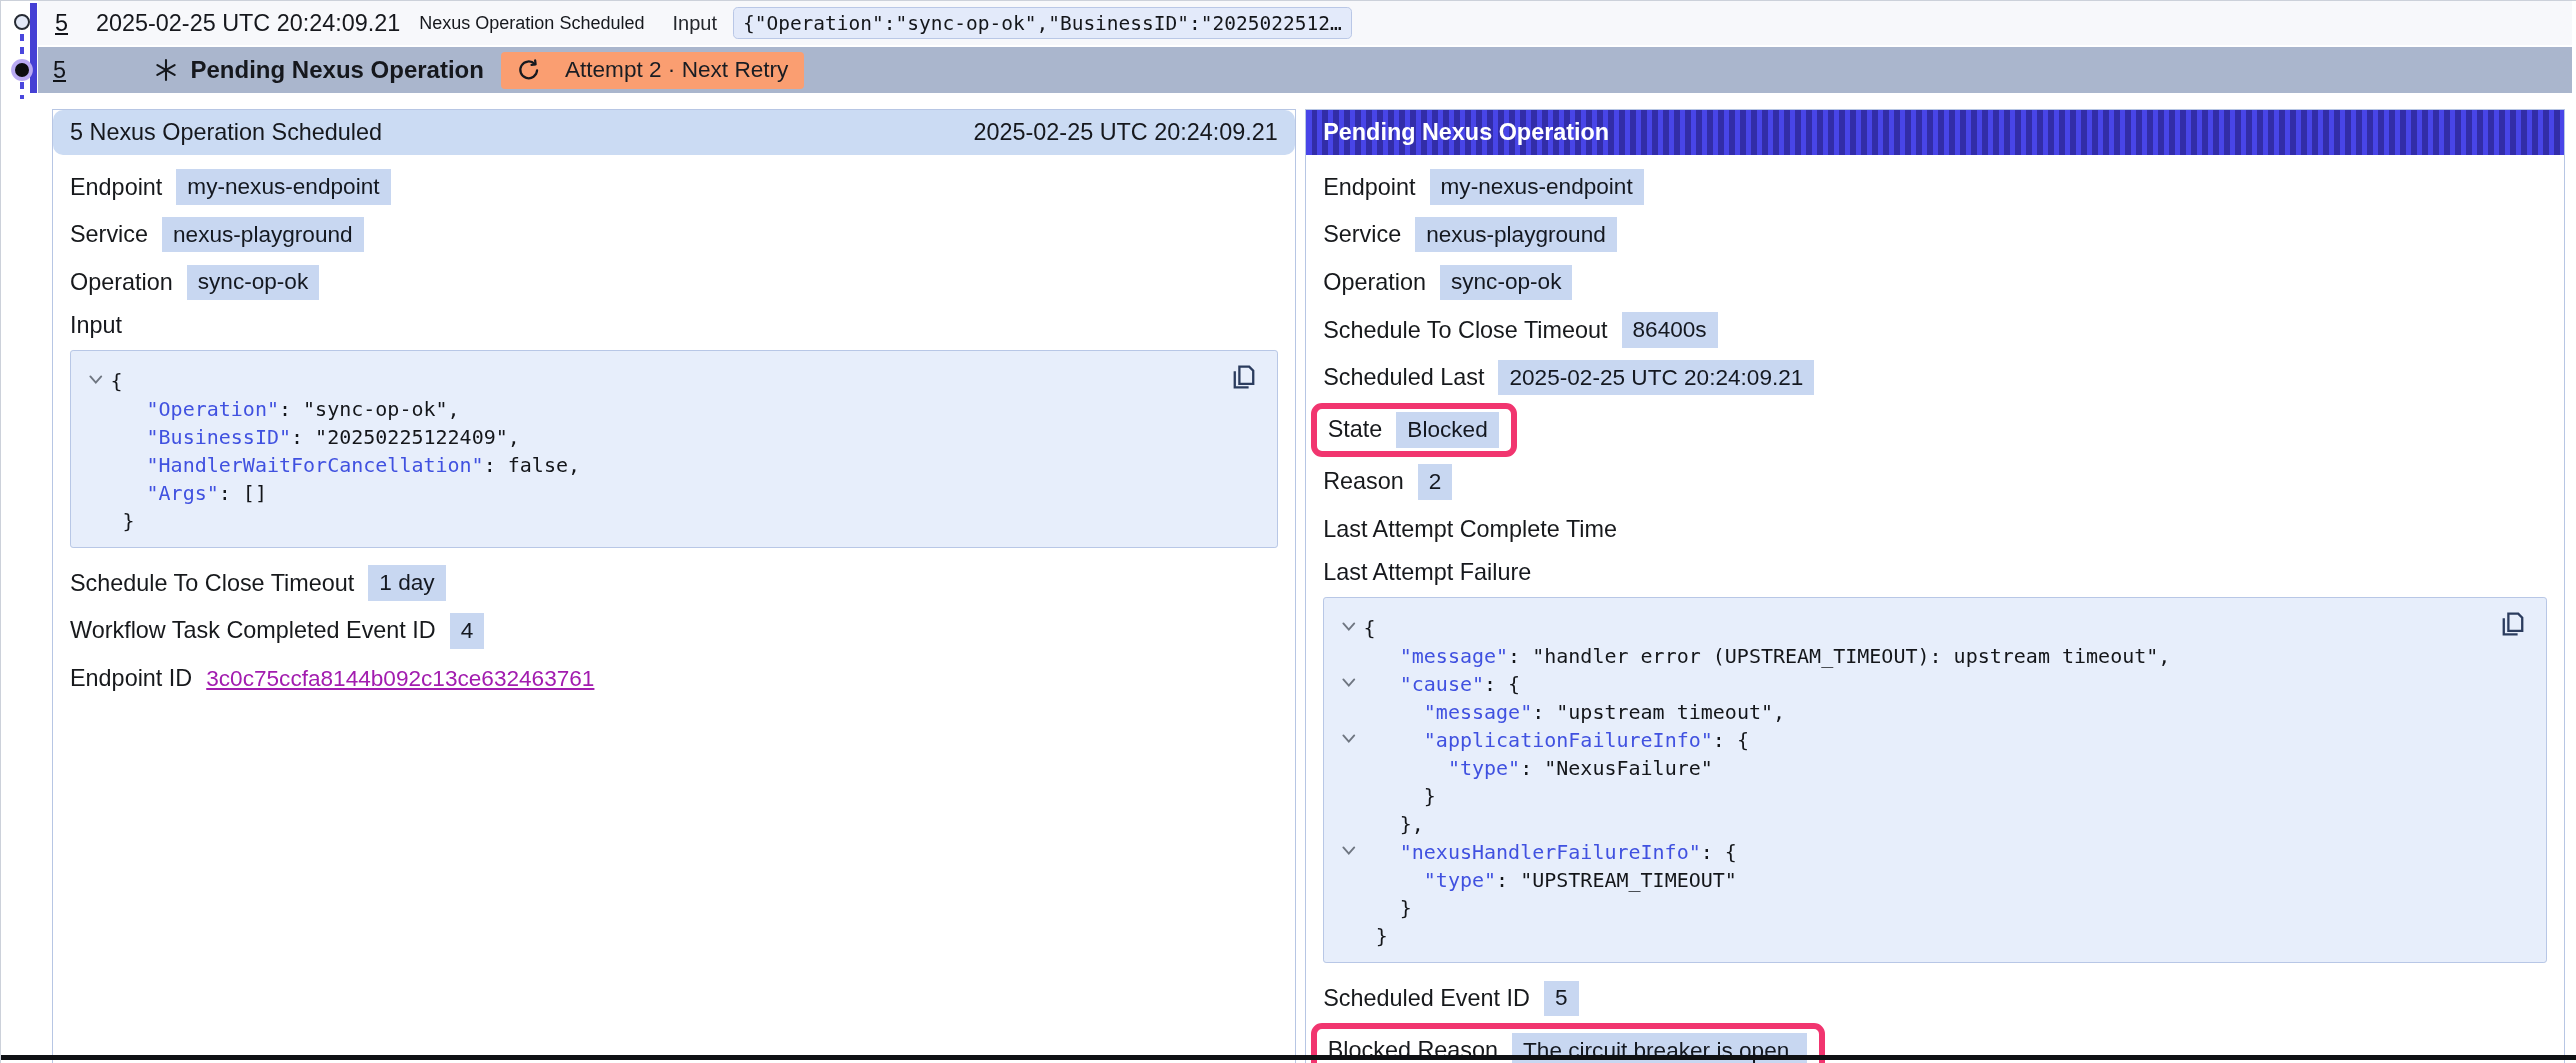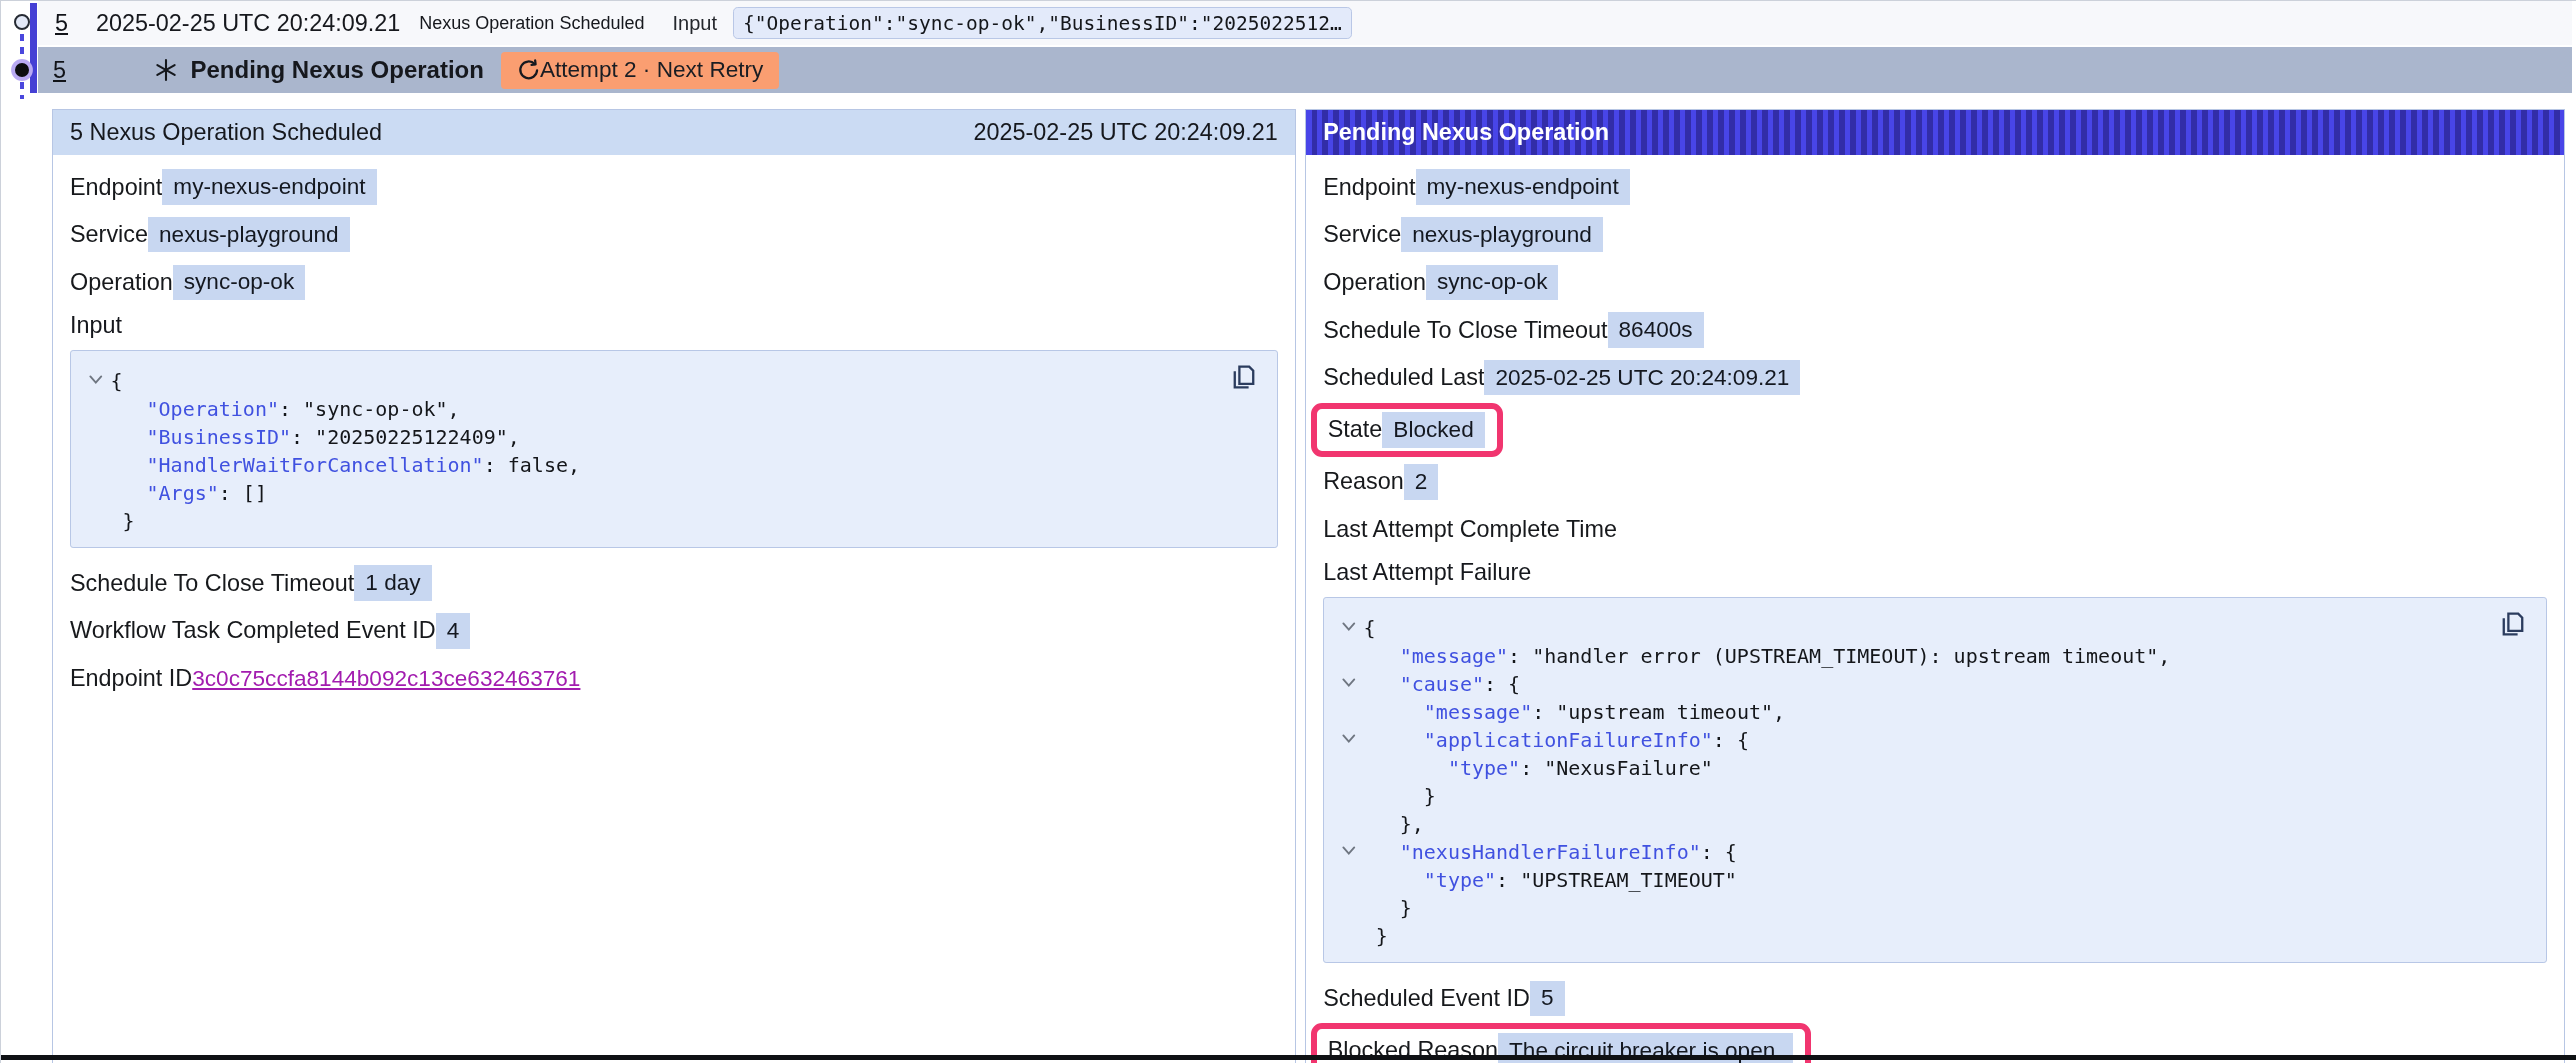--- a/index.html
+++ b/index.html
@@ -27,38 +27,38 @@
   .evt-id { color:#111318; text-decoration:underline; font-size:23.4px; cursor:pointer; }
   .evt-ts { margin-left:28px; }
   .evt-title { margin-left:19px; font-weight:400; font-size:18px; }
   .evt-input-label { margin-left:28px; font-size:20px; color:#24272c; }
   .evt-input-chip { margin-left:15.6px; font-family:"DejaVu Sans Mono", monospace; font-size:19.5px;
                     background:#e3eafa; border:1.6px solid #b9c7e6; border-radius:4.7px;
                     padding:3.9px 9.4px; color:#14161a; white-space:nowrap; }
   .row2 .evt-id { margin-left:0; }
   .asterisk-icon { margin-left:88px; display:inline-flex; }
   .row2-title { margin-left:12.5px; font-weight:700; font-size:24px; }
-  .retry-badge { margin-left:17px; display:inline-flex; align-items:center; gap:0;
+  .retry-badge { margin-left:17px; display:inline-flex; align-items:center; gap:25px;
                  background:var(--retry_badge); border-radius:3.9px; height:37px; padding:0 15.6px;
                  font-size:22.6px; color:#191d23; }
 
   
   .content { position:absolute; left:51px; top:108px; width:2513px; height:956px;
              display:flex; gap:9.4px; overflow:hidden; }
   .panel { border:1.6px solid #b7c6e4; background:#ffffff; overflow:hidden; }
   .panel.left  { width:1244px; }
   .panel.right { width:1260px; }
   .panel-header { height:45px; display:flex; align-items:center; justify-content:space-between;
                   padding:0 17px; font-size:23.4px; }
-  .panel-header.plain { background:#cbdbf3; color:#16181d; }
+  .panel-header.plain { background:#cbdbf3; color:#16181d;border-radius:10px; }
   .panel-header.striped { color:#ffffff; font-weight:600;
       background:repeating-linear-gradient(90deg, var(--pending_stripe_light) 0 5.5px, var(--pending_stripe_dark) 5.5px 11px); }
   .panel-body { padding:14px 17px 0 17px; }
 
-  .field { display:flex; align-items:center; gap:0; min-height:36px; margin-bottom:11.7px; }
+  .field { display:flex; align-items:center; gap:14px; min-height:36px; margin-bottom:11.7px; }
   .field-label { font-size:23.4px; color:#17191c; white-space:nowrap; }
   .chip { background:#c8d7f1; border-radius:0; padding:4.7px 11px; font-size:22.6px;
           color:#141820; white-space:nowrap; }
   .link-value { font-size:22.6px; color:#a21caf; text-decoration:underline; cursor:pointer; white-space:nowrap; }
 
   .hl { width:fit-content; border:6.2px solid var(--highlight); border-radius:11px;
         background:#ffffff; padding:3.1px 12.5px 3.1px 11px; margin:-4.7px 0 7px -12.5px;text-align:center; }
   .hl .field { margin-bottom:0; }
 
   .code-label { font-size:23.4px; margin:3.1px 0 11px 0; }

